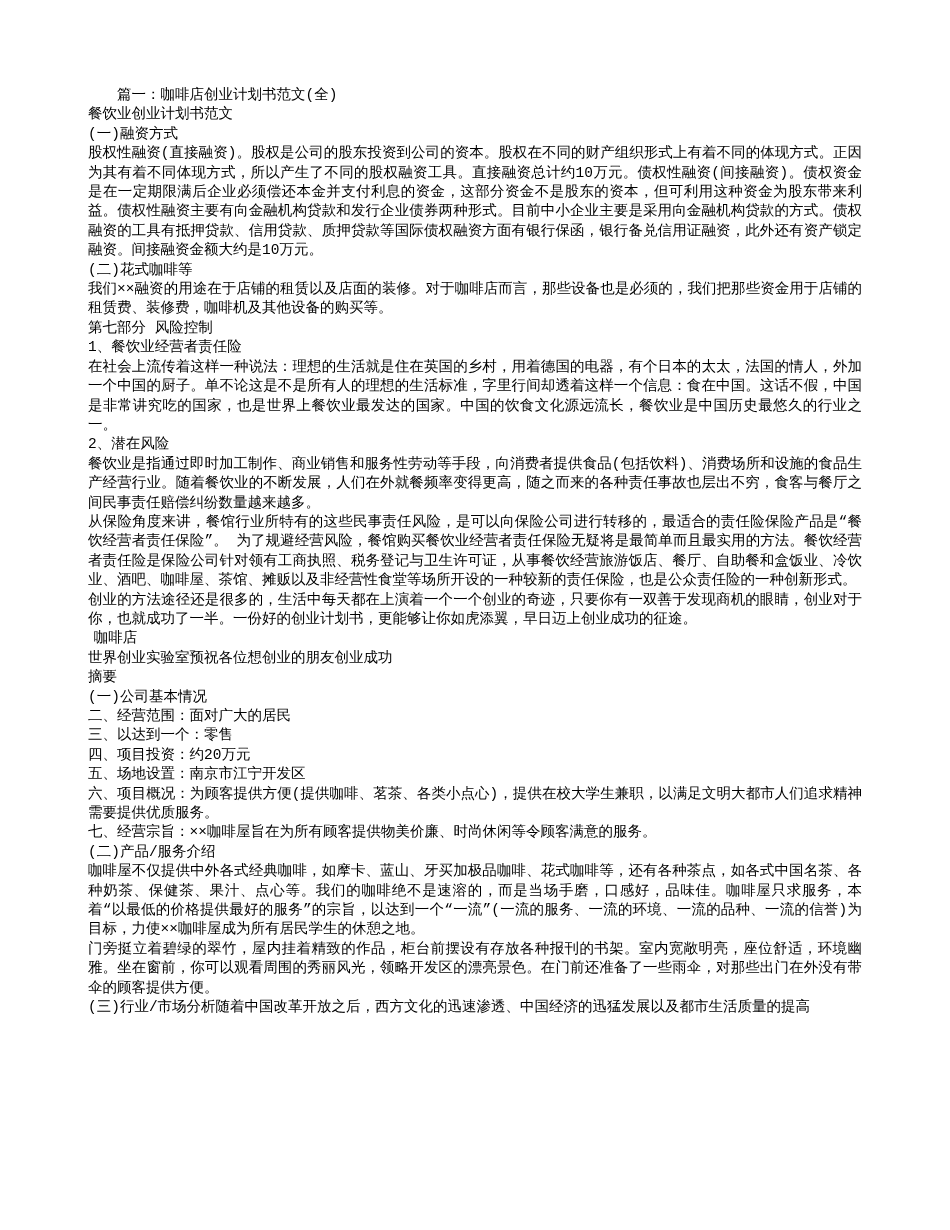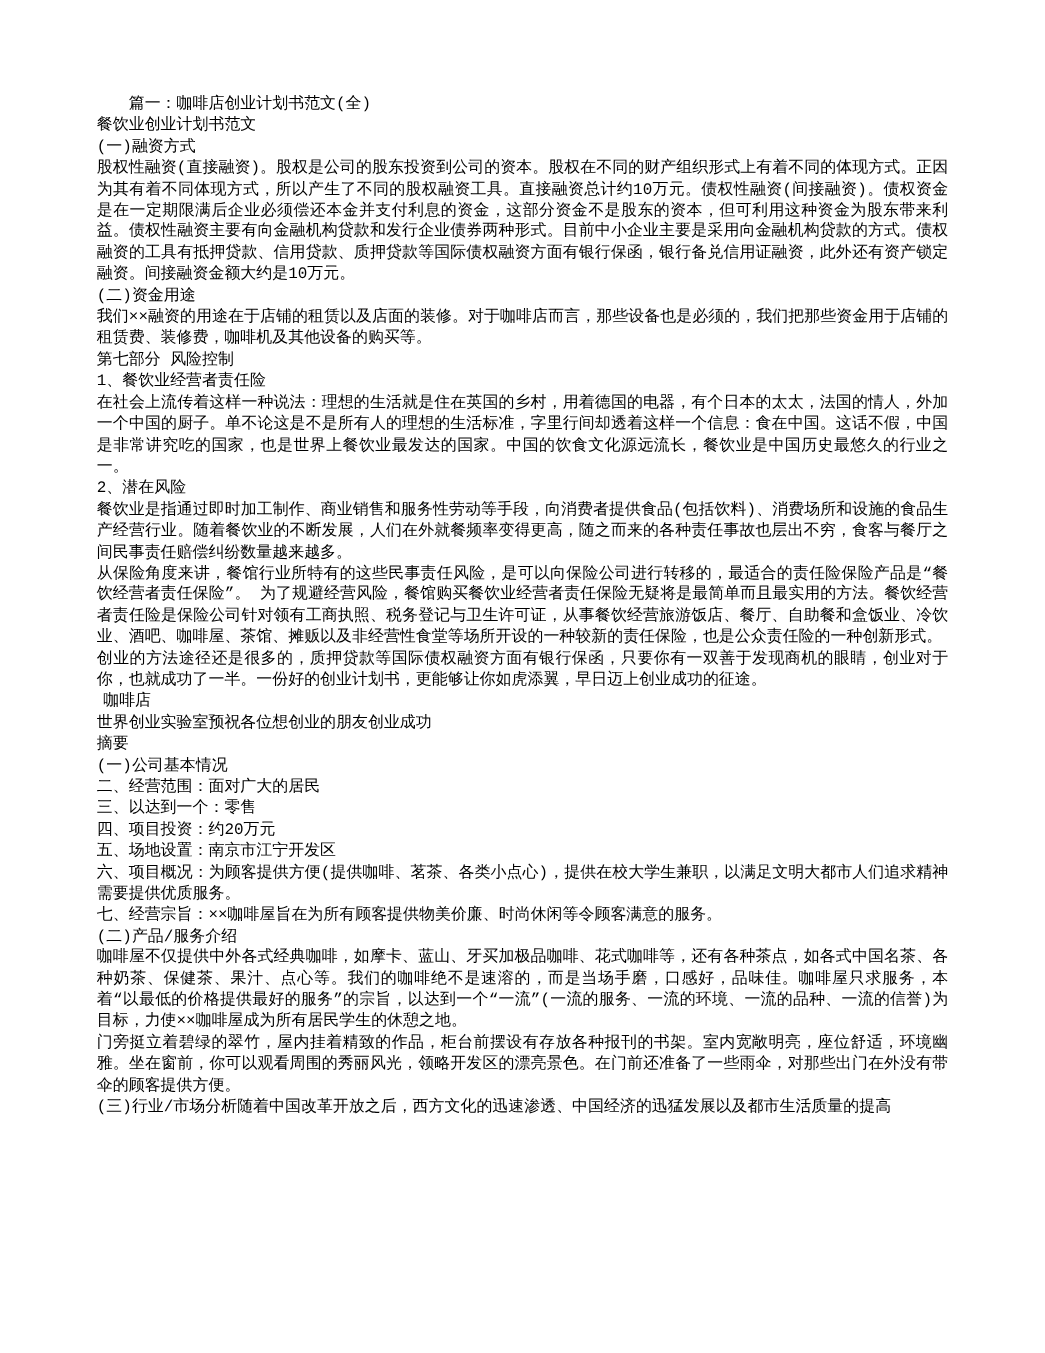--- a/index.html
+++ b/index.html
@@ -33,29 +33,29 @@
 </style>
 </head>
 <body>
 
 <div class="page">
   <div class="doc">
       <p class="para" style="text-indent: 2em;">篇一：咖啡店创业计划书范文(全)</p>
       <p class="para">餐饮业创业计划书范文</p>
       <p class="para">(一)融资方式</p>
       <p class="para">股权性融资(直接融资)。股权是公司的股东投资到公司的资本。股权在不同的财产组织形式上有着不同的体现方式。正因为其有着不同体现方式，所以产生了不同的股权融资工具。直接融资总计约10万元。债权性融资(间接融资)。债权资金是在一定期限满后企业必须偿还本金并支付利息的资金，这部分资金不是股东的资本，但可利用这种资金为股东带来利益。债权性融资主要有向金融机构贷款和发行企业债券两种形式。目前中小企业主要是采用向金融机构贷款的方式。债权融资的工具有抵押贷款、信用贷款、质押贷款等国际债权融资方面有银行保函，银行备兑信用证融资，此外还有资产锁定融资。间接融资金额大约是10万元。</p>
-      <p class="para">(二)资金用途</p>
+      <p class="para">(二)花式咖啡等</p>
       <p class="para">我们××融资的用途在于店铺的租赁以及店面的装修。对于咖啡店而言，那些设备也是必须的，我们把那些资金用于店铺的租赁费、装修费，咖啡机及其他设备的购买等。</p>
       <p class="para">第七部分 风险控制</p>
       <p class="para">1、餐饮业经营者责任险</p>
       <p class="para">在社会上流传着这样一种说法：理想的生活就是住在英国的乡村，用着德国的电器，有个日本的太太，法国的情人，外加一个中国的厨子。单不论这是不是所有人的理想的生活标准，字里行间却透着这样一个信息：食在中国。这话不假，中国是非常讲究吃的国家，也是世界上餐饮业最发达的国家。中国的饮食文化源远流长，餐饮业是中国历史最悠久的行业之一。</p>
       <p class="para">2、潜在风险</p>
       <p class="para">餐饮业是指通过即时加工制作、商业销售和服务性劳动等手段，向消费者提供食品(包括饮料)、消费场所和设施的食品生产经营行业。随着餐饮业的不断发展，人们在外就餐频率变得更高，随之而来的各种责任事故也层出不穷，食客与餐厅之间民事责任赔偿纠纷数量越来越多。</p>
       <p class="para">从保险角度来讲，餐馆行业所特有的这些民事责任风险，是可以向保险公司进行转移的，最适合的责任险保险产品是“餐饮经营者责任保险”。 为了规避经营风险，餐馆购买餐饮业经营者责任保险无疑将是最简单而且最实用的方法。餐饮经营者责任险是保险公司针对领有工商执照、税务登记与卫生许可证，从事餐饮经营旅游饭店、餐厅、自助餐和盒饭业、冷饮业、酒吧、咖啡屋、茶馆、摊贩以及非经营性食堂等场所开设的一种较新的责任保险，也是公众责任险的一种创新形式。</p>
-      <p class="para">创业的方法途径还是很多的，质押贷款等国际债权融资方面有银行保函，只要你有一双善于发现商机的眼睛，创业对于你，也就成功了一半。一份好的创业计划书，更能够让你如虎添翼，早日迈上创业成功的征途。</p>
+      <p class="para">创业的方法途径还是很多的，生活中每天都在上演着一个一个创业的奇迹，只要你有一双善于发现商机的眼睛，创业对于你，也就成功了一半。一份好的创业计划书，更能够让你如虎添翼，早日迈上创业成功的征途。</p>
       <p class="para" style="text-indent: 0.4em;">咖啡店</p>
       <p class="para">世界创业实验室预祝各位想创业的朋友创业成功</p>
       <p class="para">摘要</p>
       <p class="para">(一)公司基本情况</p>
       <p class="para">二、经营范围：面对广大的居民</p>
       <p class="para">三、以达到一个：零售</p>
       <p class="para">四、项目投资：约20万元</p>
       <p class="para">五、场地设置：南京市江宁开发区</p>
       <p class="para">六、项目概况：为顾客提供方便(提供咖啡、茗茶、各类小点心)，提供在校大学生兼职，以满足文明大都市人们追求精神需要提供优质服务。</p>
       <p class="para">七、经营宗旨：××咖啡屋旨在为所有顾客提供物美价廉、时尚休闲等令顾客满意的服务。</p>

